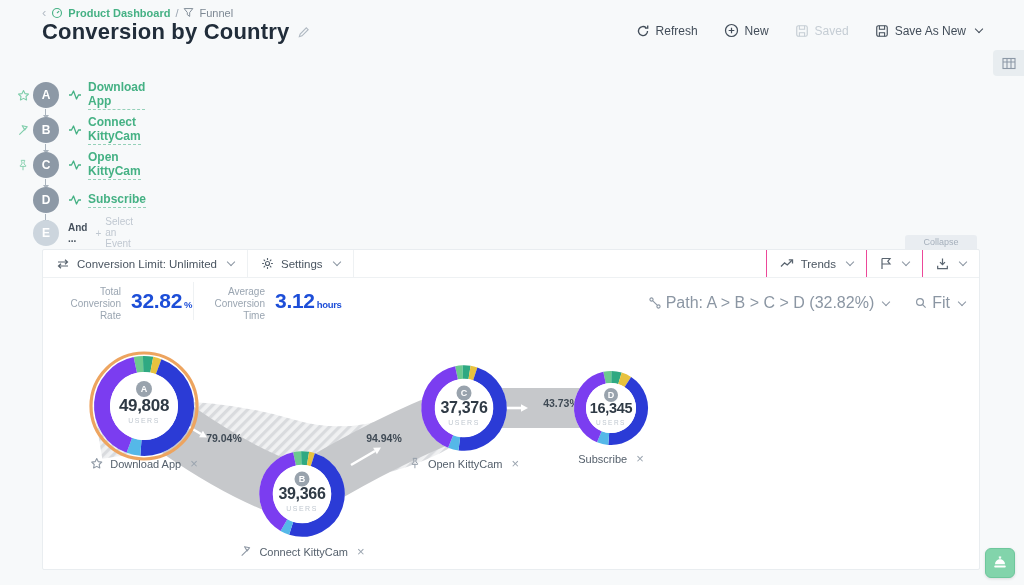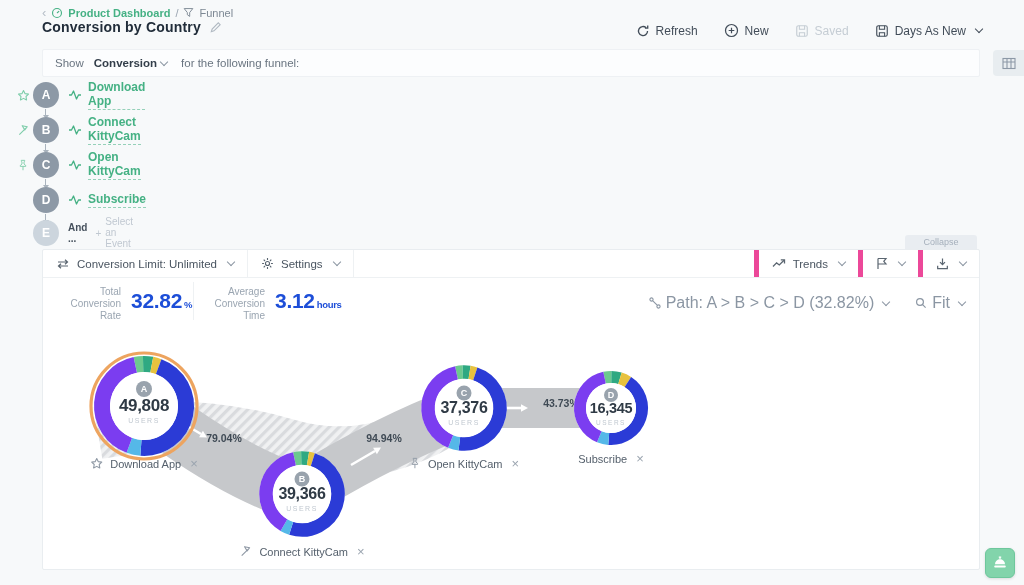--- a/index.html
+++ b/index.html
@@ -7,21 +7,21 @@
   body { font-family:"Liberation Sans","DejaVu Sans",sans-serif; background:#f7f9fa; overflow:hidden; }
   #app { position:relative; width:1024px; height:585px; background:#f7f9fa; }
 
   
   .breadcrumb { position:absolute; left:42px; top:6px; display:flex; align-items:center; gap:5px;
     font-size:11px; color:#9aa5b1; }
   .breadcrumb .back { color:#b7bfc8; font-size:13px; line-height:1; }
   .crumb-green { color:#45b184; font-weight:600; }
   .crumb-cur { color:#7d8894; }
   .page-title-row { position:absolute; left:42px; top:19px; display:flex; align-items:center; gap:8px; }
-  .page-title { font-size:14px; font-weight:700; color:#212d3a; letter-spacing:.2px; }
+  .page-title { font-size:22px; font-weight:700; color:#212d3a; letter-spacing:.2px; }
   .header-actions { position:absolute; right:42px; top:23px; display:flex; align-items:center; gap:26px;
     font-size:12px; color:#424d59; }
   .hact { display:flex; align-items:center; gap:6px; cursor:pointer; white-space:nowrap; }
   .hact.disabled { color:#c5cdd4; }
   .icon { display:inline-flex; align-items:center; justify-content:center; }
   .chev { display:inline-block; width:6px; height:6px; border-right:1.4px solid currentColor;
     border-bottom:1.4px solid currentColor; transform:rotate(45deg); margin:-3px 0 0 4px; }
 
   
   .query-bar { position:absolute; left:42px; top:49px; width:938px; height:28px; background:#fcfdfe;
@@ -57,21 +57,21 @@
   
   .panel { position:absolute; left:42px; top:249px; width:938px; height:321px; background:#fff;
     border:1px solid #e9edf0; border-radius:2px; }
   .toolbar { position:absolute; left:0; top:0; width:100%; height:28px; border-bottom:1px solid #eef1f3;
     display:flex; align-items:stretch; font-size:11.5px; color:#4a5561; }
   .titem { display:flex; align-items:center; gap:7px; padding:0 13px; border-right:1px solid #eef1f3;
     cursor:pointer; white-space:nowrap; }
   .titem .chev { color:#8b96a2; }
   .titem .icon { color:#5a6570; }
   .tspacer { flex:1; }
-  .titem.right { border-right:none; border-left:5px solid #ec4899; }
+  .titem.right { border-right:none; border-left:1px solid #ec4899; }
 
   
   .stat-label { position:absolute; width:64px; font-size:10px; line-height:12px; color:#9aa5b1; text-align:right; }
   .stat-value { position:absolute; font-size:21px; font-weight:800; color:#1d4ed8; letter-spacing:-.3px;text-align:right; }
   .stat-unit { font-size:9.5px; font-weight:700; margin-left:2px; }
   .stat-div { position:absolute; width:1px; height:38px; background:#eef1f3; }
   .viz-utils { position:absolute; top:44px; right:14px; display:flex; align-items:center; gap:26px;
     font-size:16px; color:#8b96a3; }
   .vitem { display:flex; align-items:center; gap:5px; cursor:pointer; }
 
@@ -147,33 +147,25 @@
       </span>
       <span>Saved</span>
     </span>
     <span class="hact">
       <span class="icon">
         <svg width="14" height="14" viewBox="0 0 16 16">
             <rect x="2" y="2" width="12" height="12" rx="2" fill="none" stroke="currentColor" stroke-width="1.3"></rect>
             <path d="M5 2v4h6V2M5 14v-4h6v4" fill="none" stroke="currentColor" stroke-width="1.2"></path>
           </svg>
       </span>
-      <span>Days As New</span>
+      <span>Save As New</span>
       <span class="chev"></span>
     </span>
   </div>
 
-  <div class="query-bar">
-    <span class="show">Show</span>
-    <span class="metric">
-      <span>Conversion</span>
-      <span class="chev"></span>
-    </span>
-    <span class="suffix">for the following funnel:</span>
-  </div>
   <div class="mini-tab">
     <span class="icon">
       <svg width="14" height="13" viewBox="0 0 14 13">
           <rect x="1" y="1.5" width="12" height="10" fill="none" stroke="currentColor" stroke-width="1.1"></rect>
           <path d="M5 1.5v10M9 1.5v10M1 5h12" stroke="currentColor" stroke-width="1.1"></path>
         </svg>
     </span>
   </div>
 
   <div id="steps">

